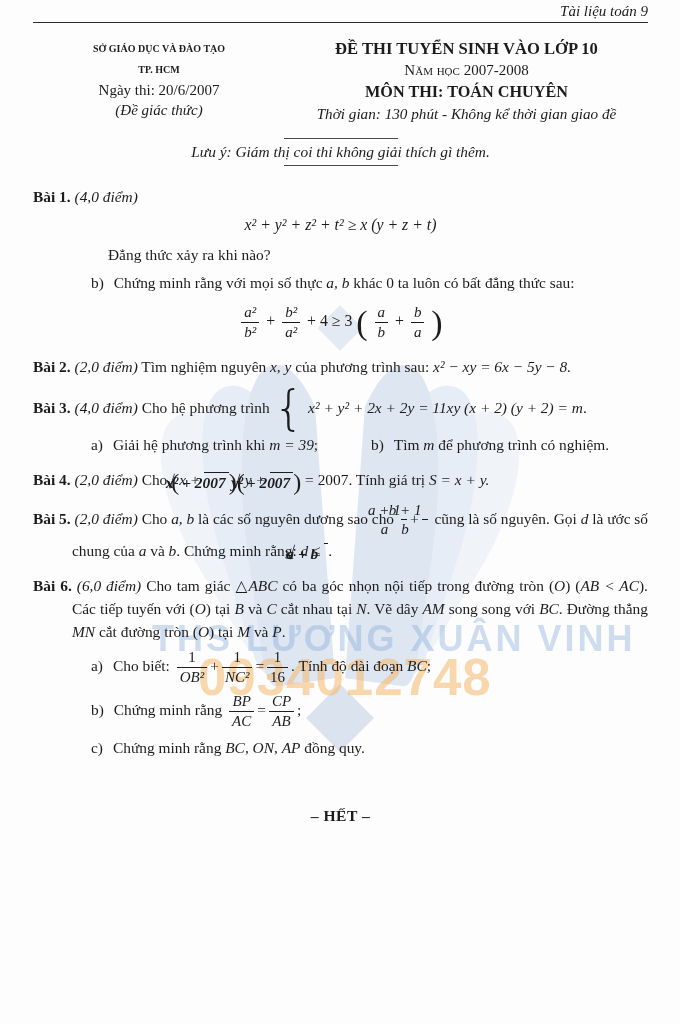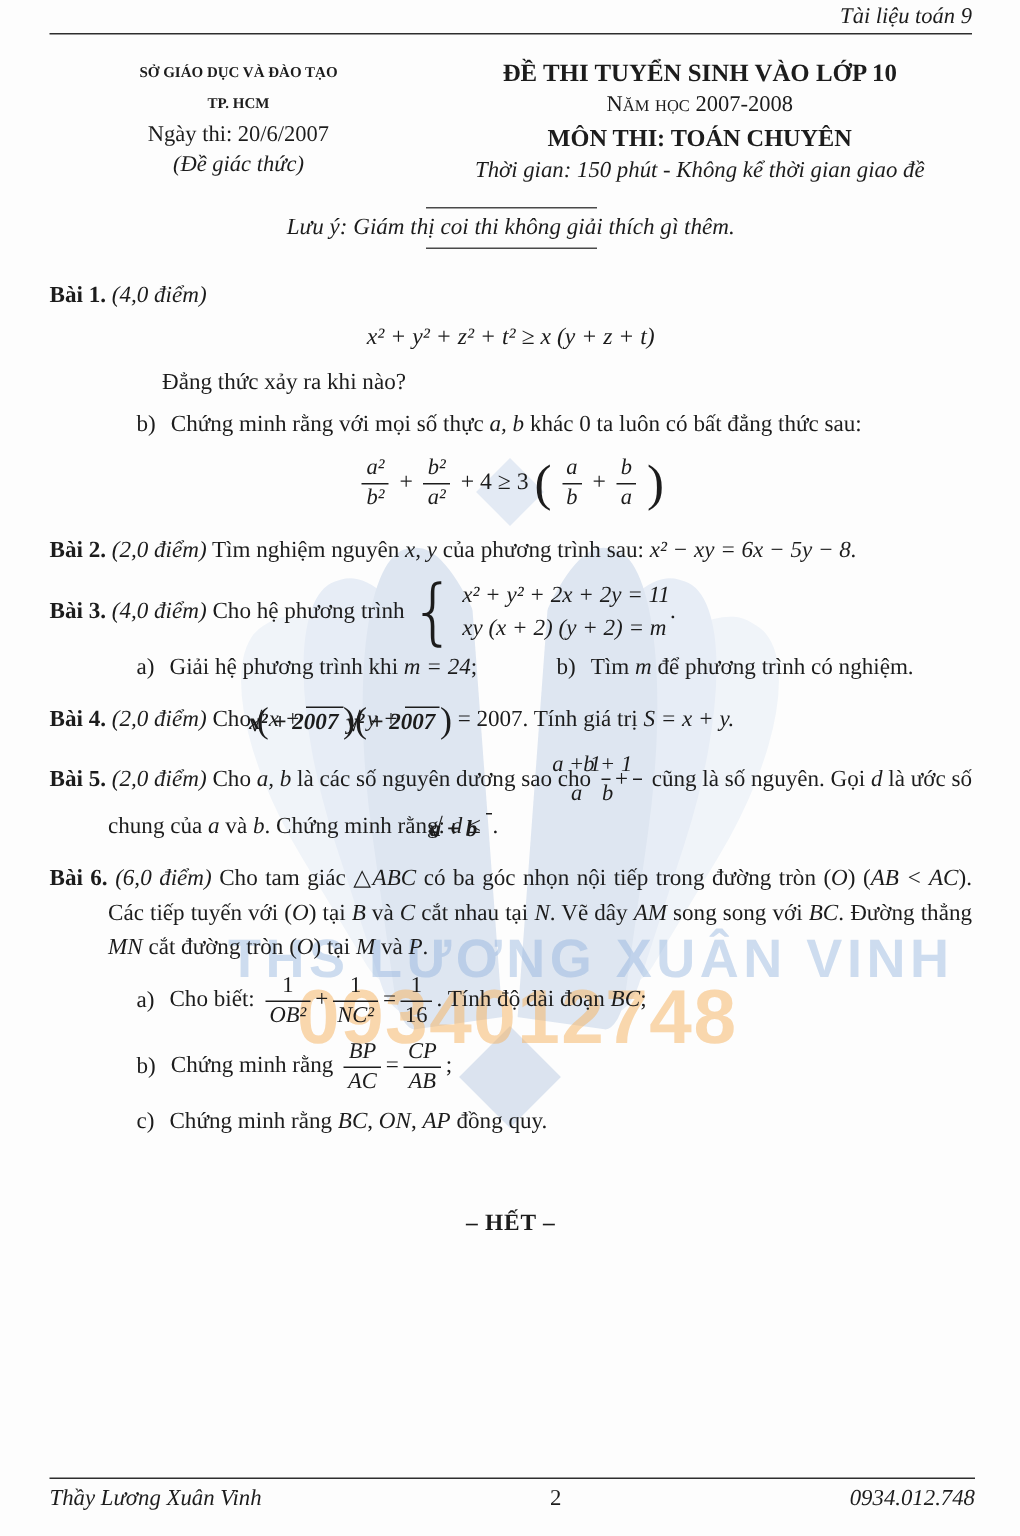--- a/index.html
+++ b/index.html
@@ -61,21 +61,21 @@
         line-height:1.12;margin:0 3px;font-size:15px;}
   .fn{border-bottom:1.1px solid #1c1c1c;padding:0 3px 1px 3px;display:block;}
   .fd{padding:1px 3px 0 3px;display:block;}
   .bigp{font-size:34px;font-weight:400;vertical-align:middle;line-height:0;position:relative;top:1px;}
   .medp{font-size:24px;font-weight:400;vertical-align:middle;line-height:0;position:relative;top:1px;}
   .sqrt{display:inline-flex;align-items:flex-end;vertical-align:middle;white-space:nowrap;font-weight:bold;}
   .sqrt .sym{font-size:18px;line-height:18px;}
   .sqrt .rc{border-top:1.2px solid #1c1c1c;padding:1px 3px 0 1px;line-height:17px;}
   .sys{display:inline-flex;align-items:center;vertical-align:middle;}
   .brace{font-family:"DejaVu Sans",sans-serif;font-size:48px;font-weight:200;line-height:44px;margin-right:4px;}
-  .syscol{display:flex;flex-direction:column;line-height:22px;text-align:left;}
+  .syscol{display:flex;flex-direction:row;line-height:22px;text-align:left;}
   .row3{display:flex;align-items:center;margin-top:2px;}
   .abrow{display:flex;margin-top:3px;line-height:23px;}
   .abrow .acol{margin-left:58px;width:252px;}
   .abrow .bcol{margin-left:28px;}
   .endmark{text-align:center;font-weight:bold;font-size:15.6px;letter-spacing:0.5px;margin-top:48px;}
   .footer{position:absolute;left:33px;right:30px;top:985px;z-index:1;
           border-top:1.3px solid #2e2e2e;display:flex;justify-content:space-between;
           padding-top:4px;font-size:15.2px;}
   .foot-left,.foot-right{font-style:italic;}
 </style>
@@ -109,21 +109,21 @@
       <div class="head-left">
         <div class="hl1">SỞ GIÁO DỤC VÀ ĐÀO TẠO</div>
         <div class="hl2">TP. HCM</div>
         <div class="hl3">Ngày thi: 20/6/2007</div>
         <div class="hl4">(Đề giác thức)</div>
       </div>
       <div class="head-right">
         <div class="hr1">ĐỀ THI TUYỂN SINH VÀO LỚP 10</div>
         <div class="hr2">Năm học 2007-2008</div>
         <div class="hr3">MÔN THI: TOÁN CHUYÊN</div>
-        <div class="hr4">Thời gian: 150 phút - Không kể thời gian giao đề</div>
+        <div class="hr4">Thời gian: 130 phút - Không kể thời gian giao đề</div>
       </div>
     </div>
 
     <div class="notice">
       <hr class="mini-rule">
       <div class="notice-text">Lưu ý: Giám thị coi thi không giải thích gì thêm.</div>
       <hr class="mini-rule">
     </div>
 
     <div class="prob" style="margin-top:19px;">
@@ -173,21 +173,21 @@
         <span class="brace">{</span>
         <span class="syscol">
           <span class="m">x² + y² + 2x + 2y = 11</span>
           <span class="m">xy (x + 2) (y + 2) = m</span>
         </span>
       </span>
       <span>.</span>
     </div>
     <div class="abrow">
       <div class="acol">
-        <span class="mk">a)</span><span><span>Giải hệ phương trình khi </span><span class="m">m = 24</span><span>;</span></span>
+        <span class="mk">a)</span><span><span>Giải hệ phương trình khi </span><span class="m">m = 39</span><span>;</span></span>
       </div>
       <div class="bcol">
         <span class="mk">b)</span><span><span>Tìm </span><span class="m">m</span><span> để phương trình có nghiệm.</span></span>
       </div>
     </div>
 
     <div class="prob" style="margin-top:12px;">
       <span class="blabel">Bài 4.</span>
       <span class="pts">(2,0 điểm)</span>
       <span>Cho </span><span class="medp">(</span><span class="m">x + </span><span class="sqrt">
@@ -240,19 +240,14 @@
           <span class="fd m">AB</span>
         </span><span>;</span>
     </div>
     <div class="it" style="margin-top:7px;">
       <span class="mk">c)</span><span><span>Chứng minh rằng </span><span class="m">BC</span><span>, </span><span class="m">ON</span><span>, </span><span class="m">AP</span><span> đồng quy.</span></span>
     </div>
 
     <div class="endmark">– HẾT –</div>
   </div>
 
-  <div class="footer">
-    <span class="foot-left">Thầy Lương Xuân Vinh</span>
-    <span class="foot-page">2</span>
-    <span class="foot-right">0934.012.748</span>
-  </div>
 
 </div>
 
 </body></html>

